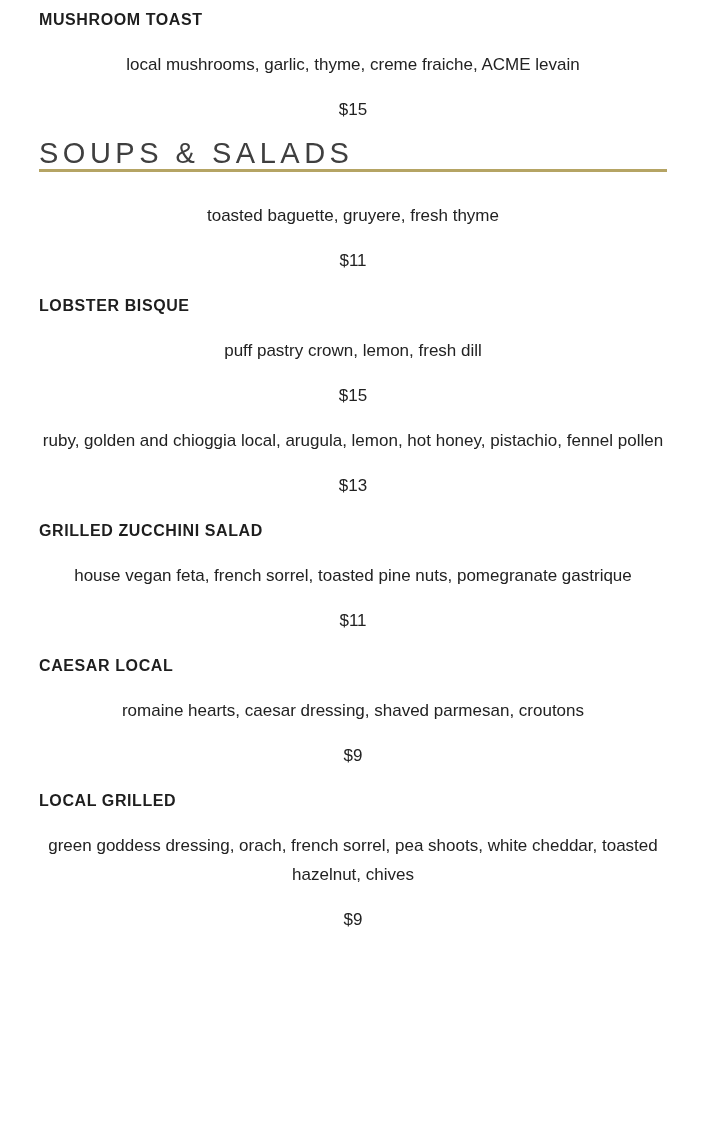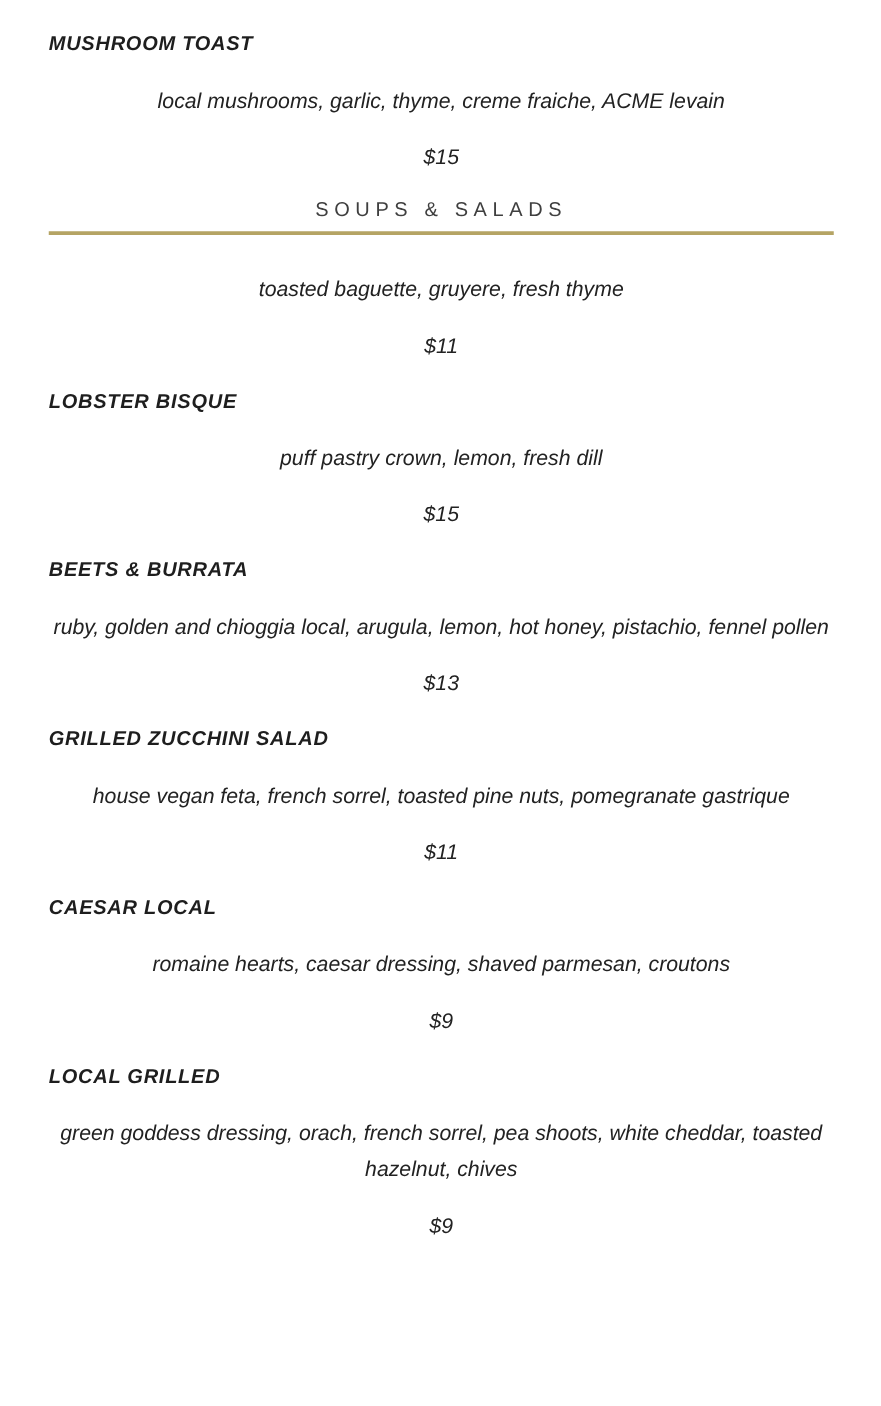--- a/index.html
+++ b/index.html
@@ -18,47 +18,45 @@
     width: 705px;
     height: 1125px;
     overflow: hidden;
     background: var(--background);
     font-family: "Liberation Sans", sans-serif;
   }
   .menu {
     padding: 5px 38px 0 39px;
   }
   .menu p {
-    margin: 16px 0 16px 0;
+    margin: 0 0 16px 0;
     line-height: 29px;
-    font-style: italic;
   }
   .item-name {
     font-size: 16px;
     font-weight: 700;
     letter-spacing: 0.6px;
     color: var(--item-text);
   }
   .item-desc,
   .item-price {
     font-size: 17px;
     font-weight: 400;
     color: var(--desc-text);
     text-align: center;
   }
   .section-title {
-    font-size: 16px;
+    font-size: 29px;
     font-weight: 400;
     letter-spacing: 4.5px;
     color: var(--section-title-color);
     line-height: 26px;
     margin: 4px 0 29px 0;
     padding: 0 0 3px 0;
     border-bottom: 3px solid var(--accent);
-    text-align: center;
   }
 </style>
 </head>
 <body>
 
 <div class="menu">
 
   <section class="menu-item">
     <p class="item-name">MUSHROOM TOAST</p>
     <p class="item-desc">local mushrooms, garlic, thyme, creme fraiche, ACME levain</p>
@@ -72,21 +70,20 @@
     <p class="item-price">$11</p>
   </section>
 
   <section class="menu-item">
     <p class="item-name">LOBSTER BISQUE</p>
     <p class="item-desc">puff pastry crown, lemon, fresh dill</p>
     <p class="item-price">$15</p>
   </section>
 
   <section class="menu-item">
-    <p class="item-name">BEETS &amp; BURRATA</p>
     <p class="item-desc">ruby, golden and chioggia local, arugula, lemon, hot honey, pistachio, fennel pollen</p>
     <p class="item-price">$13</p>
   </section>
 
   <section class="menu-item">
     <p class="item-name">GRILLED ZUCCHINI SALAD</p>
     <p class="item-desc">house vegan feta, french sorrel, toasted pine nuts, pomegranate gastrique</p>
     <p class="item-price">$11</p>
   </section>
 

